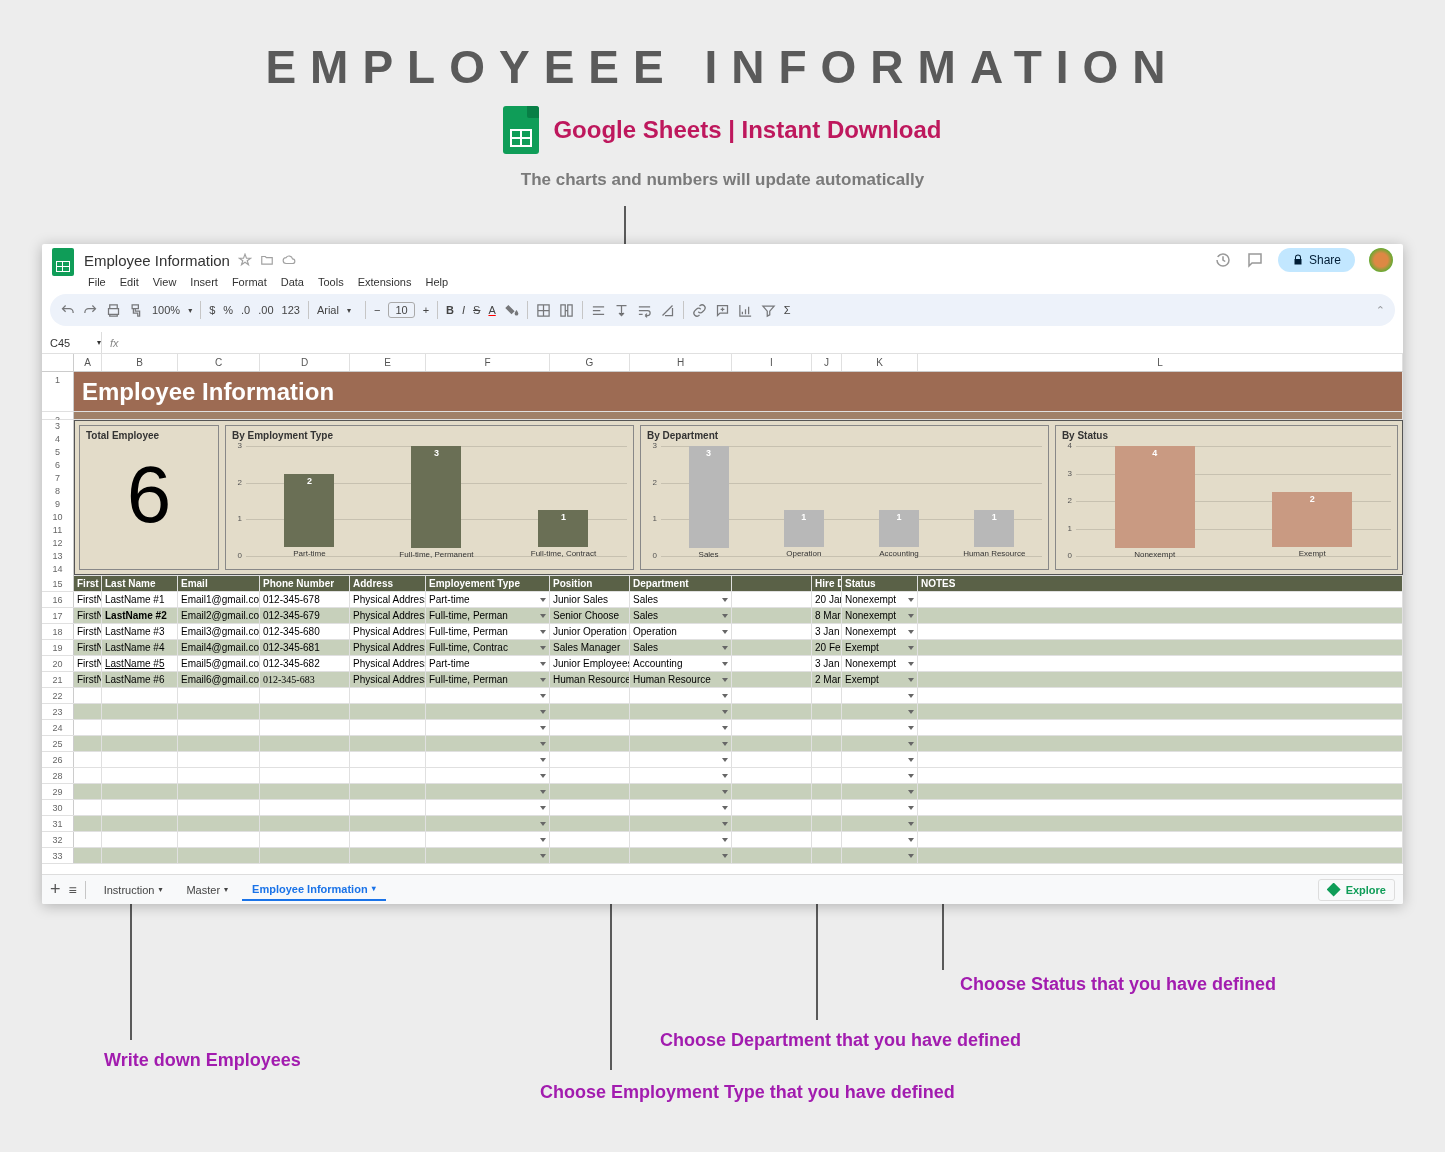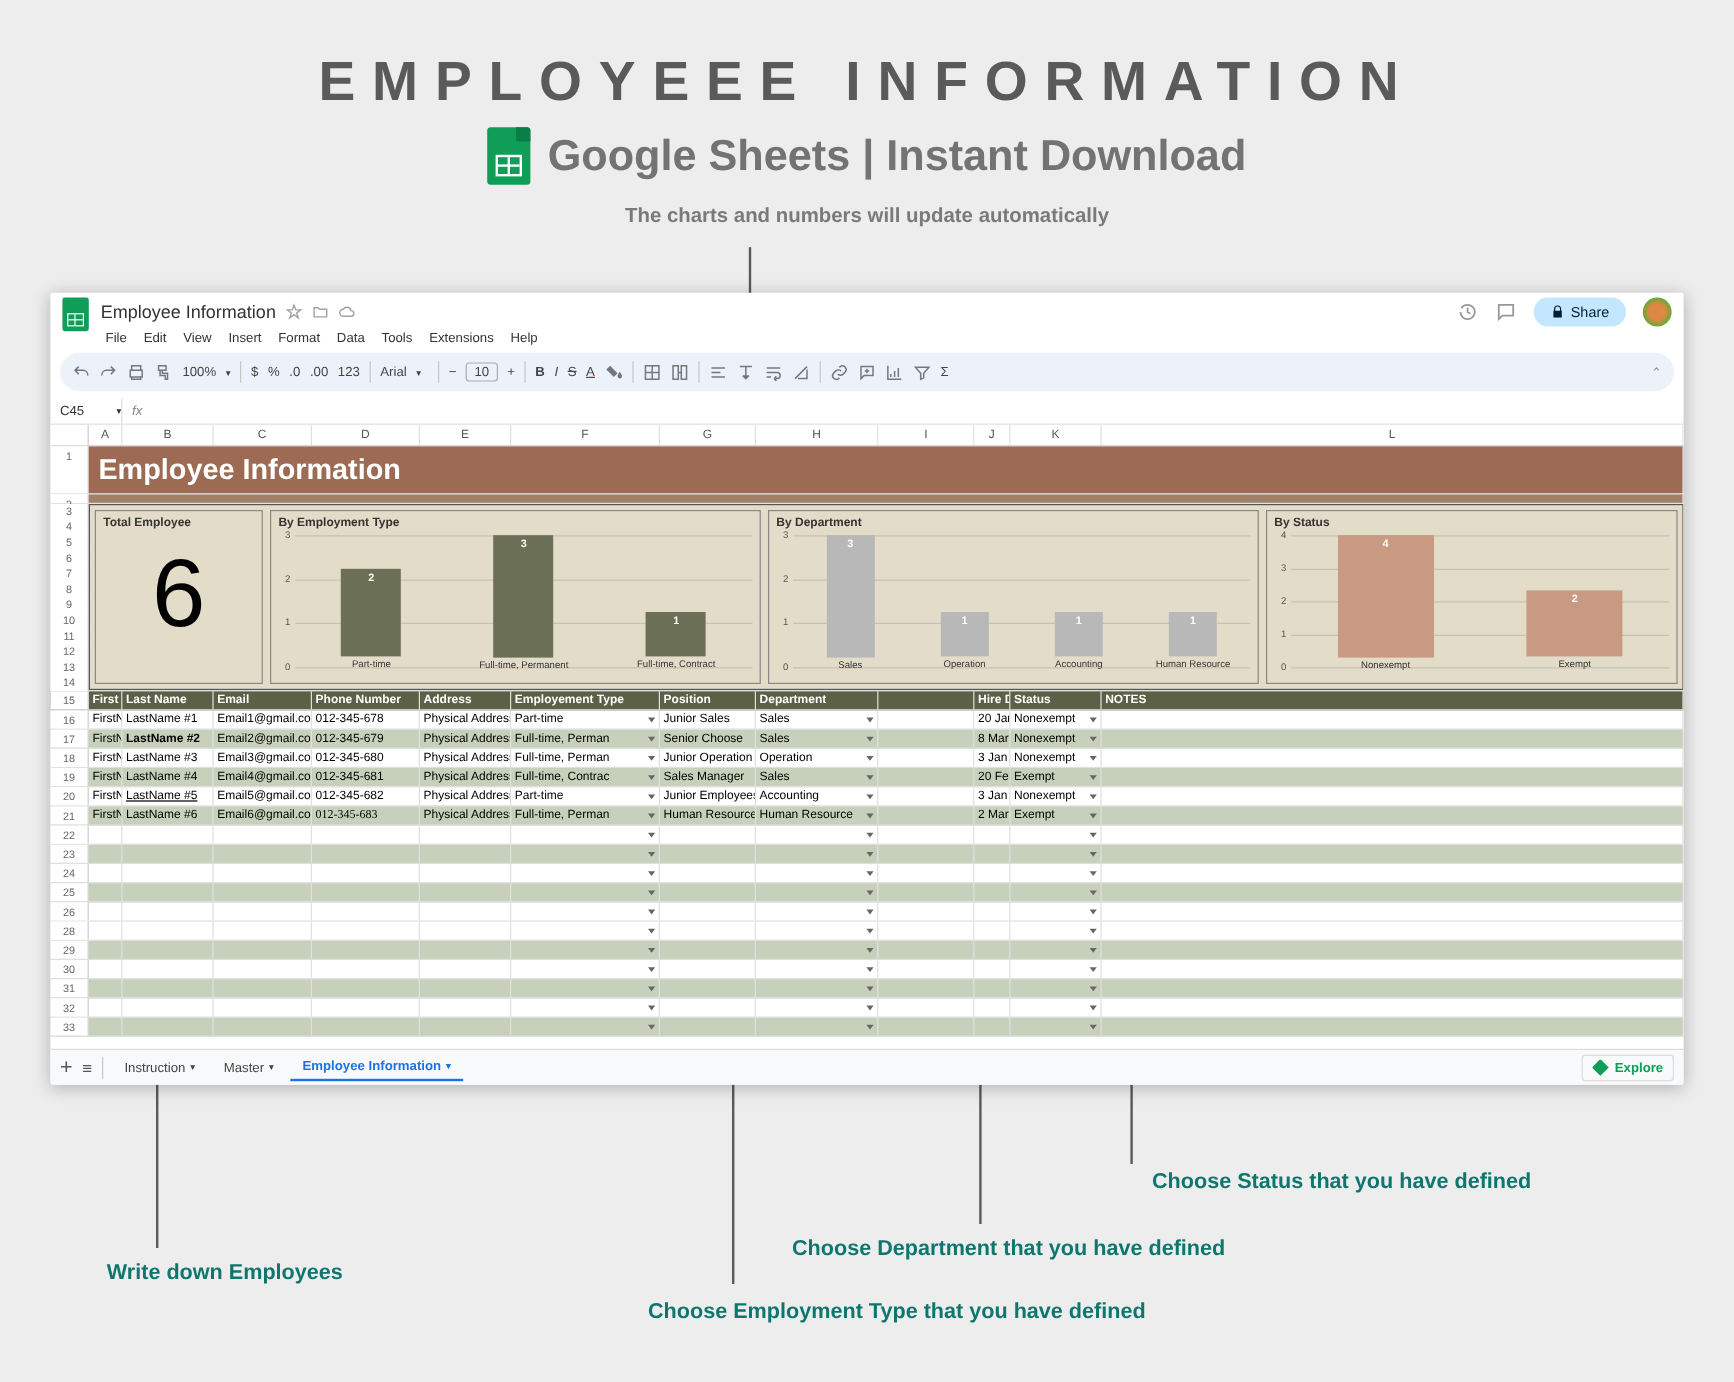--- a/index.html
+++ b/index.html
@@ -5,24 +5,24 @@
 *{box-sizing:border-box;margin:0;padding:0}
 body{background:#ededed;font-family:Arial,sans-serif;width:1445px;height:1152px;overflow:hidden;position:relative}
 .promo-title{text-align:center;font-size:46px;letter-spacing:14px;font-weight:700;color:#5a5a5a;padding-top:40px}
 .promo-sub{display:flex;align-items:center;justify-content:center;gap:14px;margin-top:12px}
 .gs-logo{width:36px;height:48px;position:relative}
 .gs-logo-body{width:36px;height:48px;background:#0f9d58;border-radius:3px;position:relative}
 .gs-logo-fold{position:absolute;top:0;right:0;width:12px;height:12px;background:#087f46;border-radius:0 3px 0 2px}
 .gs-logo-grid{position:absolute;bottom:7px;left:7px;right:7px;height:18px;border:2px solid #fff}
 .gs-logo-grid::before{content:"";position:absolute;left:0;right:0;top:50%;border-top:2px solid #fff;margin-top:-1px}
 .gs-logo-grid::after{content:"";position:absolute;top:0;bottom:0;left:50%;border-left:2px solid #fff;margin-left:-1px}
-.promo-sub-text{font-size:36px;font-weight:600;color:#737373}
+.promo-sub-text{font-size:24px;font-weight:600;color:#be185d}
 .promo-note{text-align:center;font-size:17px;color:#7a7a7a;font-weight:600;margin-top:16px}
 .callout-line{position:absolute;width:2px;background:#5a5a5a}
-.callout-text{position:absolute;font-size:18px;font-weight:700;color:#0f766e}
+.callout-text{position:absolute;font-size:18px;font-weight:700;color:#a21caf}
 .sheet-frame{position:absolute;left:42px;right:42px;top:244px;height:660px;background:#fff;box-shadow:0 2px 14px rgba(0,0,0,0.25);border-radius:2px;overflow:hidden}
 .titlebar{display:flex;align-items:center;height:28px;padding:4px 10px 0}
 .doc-logo{width:22px;height:28px;background:#0f9d58;border-radius:2px;position:relative;margin-right:10px;margin-top:4px}
 .doc-logo-grid{position:absolute;bottom:4px;left:4px;right:4px;height:11px;border:1.5px solid #fff}
 .doc-logo-grid::before{content:"";position:absolute;left:0;right:0;top:50%;border-top:1.5px solid #fff;margin-top:-0.75px}
 .doc-logo-grid::after{content:"";position:absolute;top:0;bottom:0;left:50%;border-left:1.5px solid #fff;margin-left:-0.75px}
 .doc-title{font-size:15px;color:#333;margin-right:8px}
 .title-icons{display:flex;gap:8px;align-items:center}
 .tiny-icon{width:14px;height:14px;opacity:.55}
 .right-titlebar{margin-left:auto;display:flex;align-items:center;gap:14px}
@@ -86,21 +86,21 @@
   <div class="promo-sub-text">Google Sheets | Instant Download</div>
 </div>
 <div class="promo-note">The charts and numbers will update automatically</div>
 
 <div class="callout-line" style="left:624px;top:206px;height:234px"></div>
 <div class="callout-line" style="left:130px;top:820px;height:220px"></div>
 <div class="callout-line" style="left:610px;top:820px;height:250px"></div>
 <div class="callout-line" style="left:816px;top:820px;height:200px"></div>
 <div class="callout-line" style="left:942px;top:820px;height:150px"></div>
 
-<div class="callout-text" style="left:89px;top:1050px">Write down Employees</div>
+<div class="callout-text" style="left:104px;top:1050px">Write down Employees</div>
 <div class="callout-text" style="left:540px;top:1082px">Choose Employment Type that you have defined</div>
 <div class="callout-text" style="left:660px;top:1030px">Choose Department that you have defined</div>
 <div class="callout-text" style="left:960px;top:974px">Choose Status that you have defined</div>
 
 <div class="sheet-frame">
 
   <div class="titlebar">
     <div class="doc-logo">
         <div class="doc-logo-grid"></div>
       </div>

